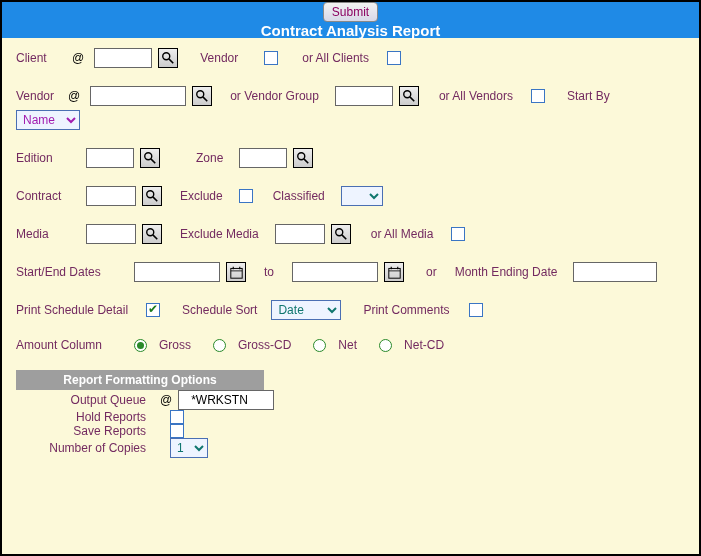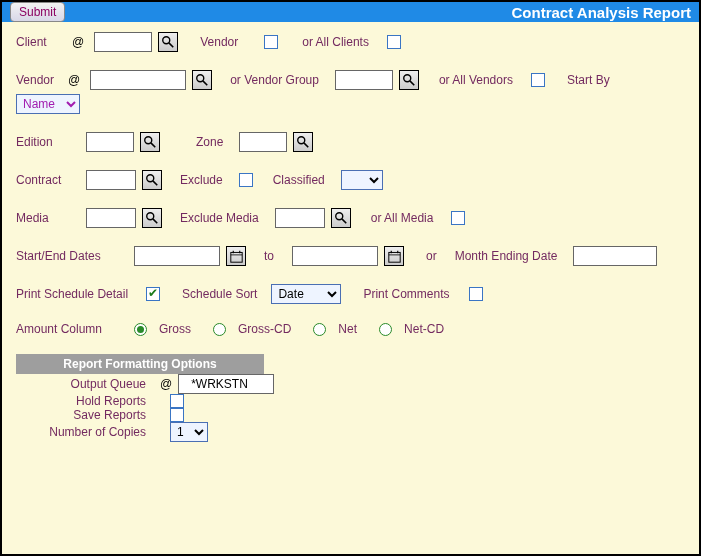--- a/index.html
+++ b/index.html
@@ -12,25 +12,26 @@
   }
   .outer {
     width: 701px;
     height: 556px;
     border: 2px solid #000;
     background: #fcf9d9;
     position: relative;
   }
   .header-bar {
     background: #1f8ae6;
-    height: 20px;
+    height: 36px;
     display: flex;
     align-items: center;
     justify-content: space-between;
     padding: 0 8px;
+    flex-direction: column;
   }
   .submit-btn {
     background: linear-gradient(#f2f2f2, #d8d8e8);
     border: 1px solid #888;
     border-radius: 4px;
     color: #8b0060;
     font-size: 12px;
     padding: 2px 8px;
     cursor: pointer;
     font-family: Arial, sans-serif;
@@ -109,21 +110,21 @@
     font-size: 12px;
     position: absolute;
     top: -2px;
     left: 1px;
   }
   .sel {
     border: 1px solid #4a6fb3;
     background: #eef4ff;
     height: 20px;
     font-size: 12px;
-    color: #000000;
+    color: #0f766e;
     padding: 0 2px;
   }
   .sel.name { color: #a21caf; }
   .radio {
     width: 13px; height: 13px;
     border: 1px solid #2a8a2a;
     border-radius: 50%;
     display: inline-block;
     vertical-align: middle;
     position: relative;

